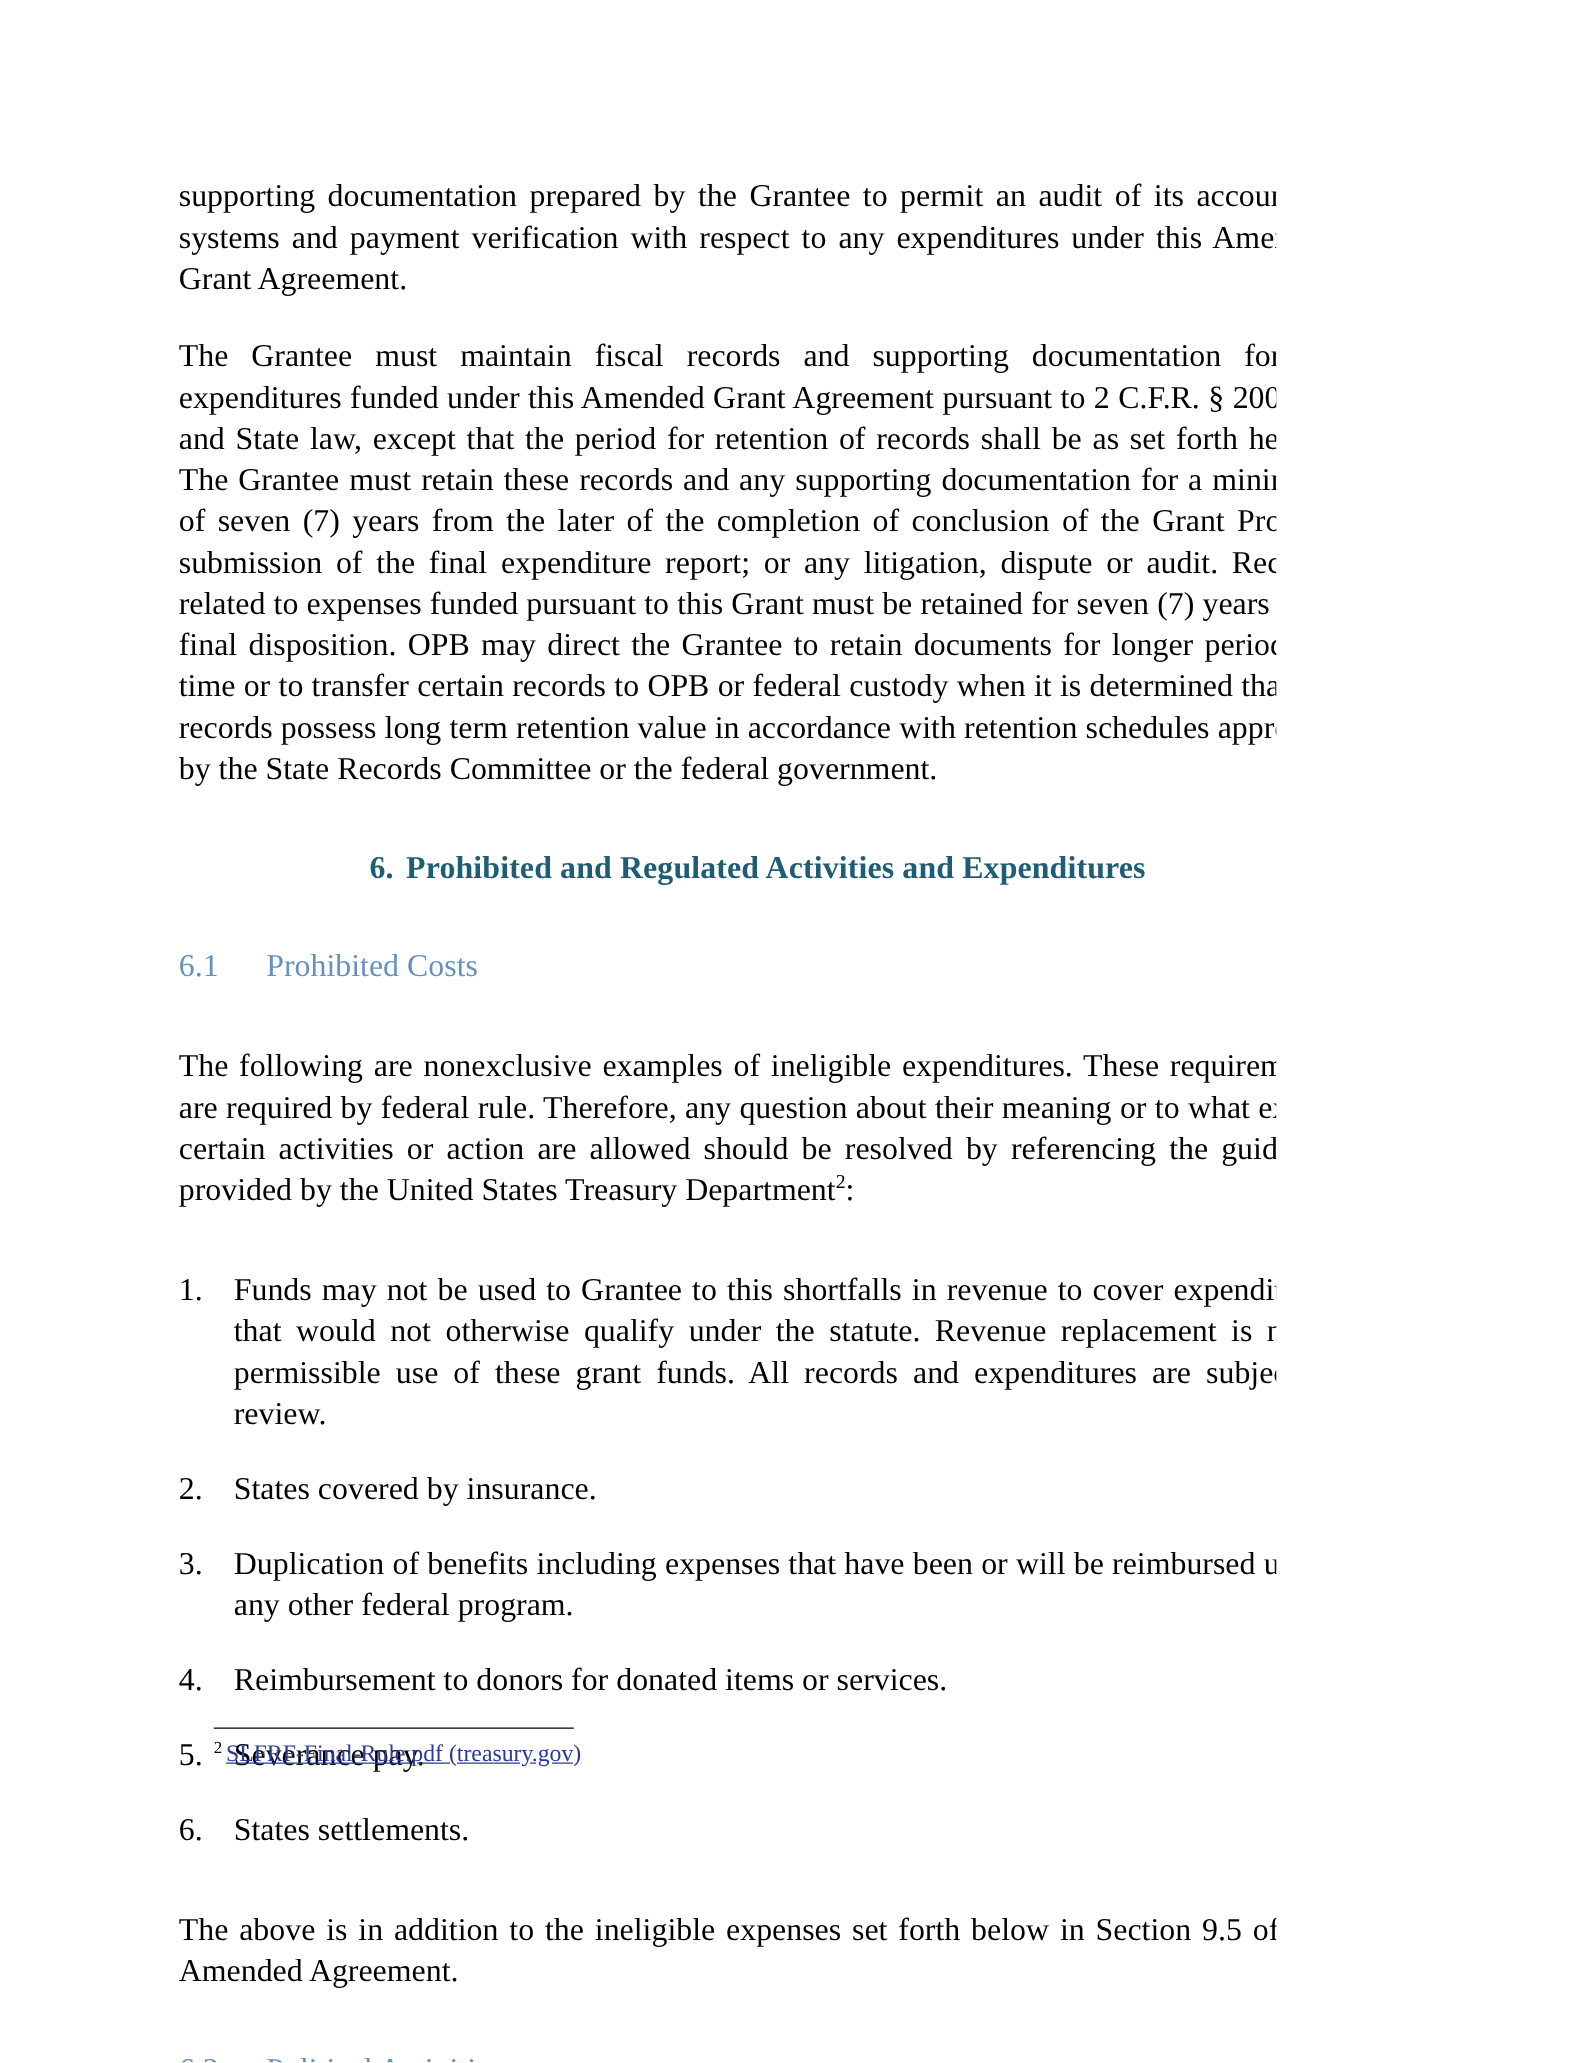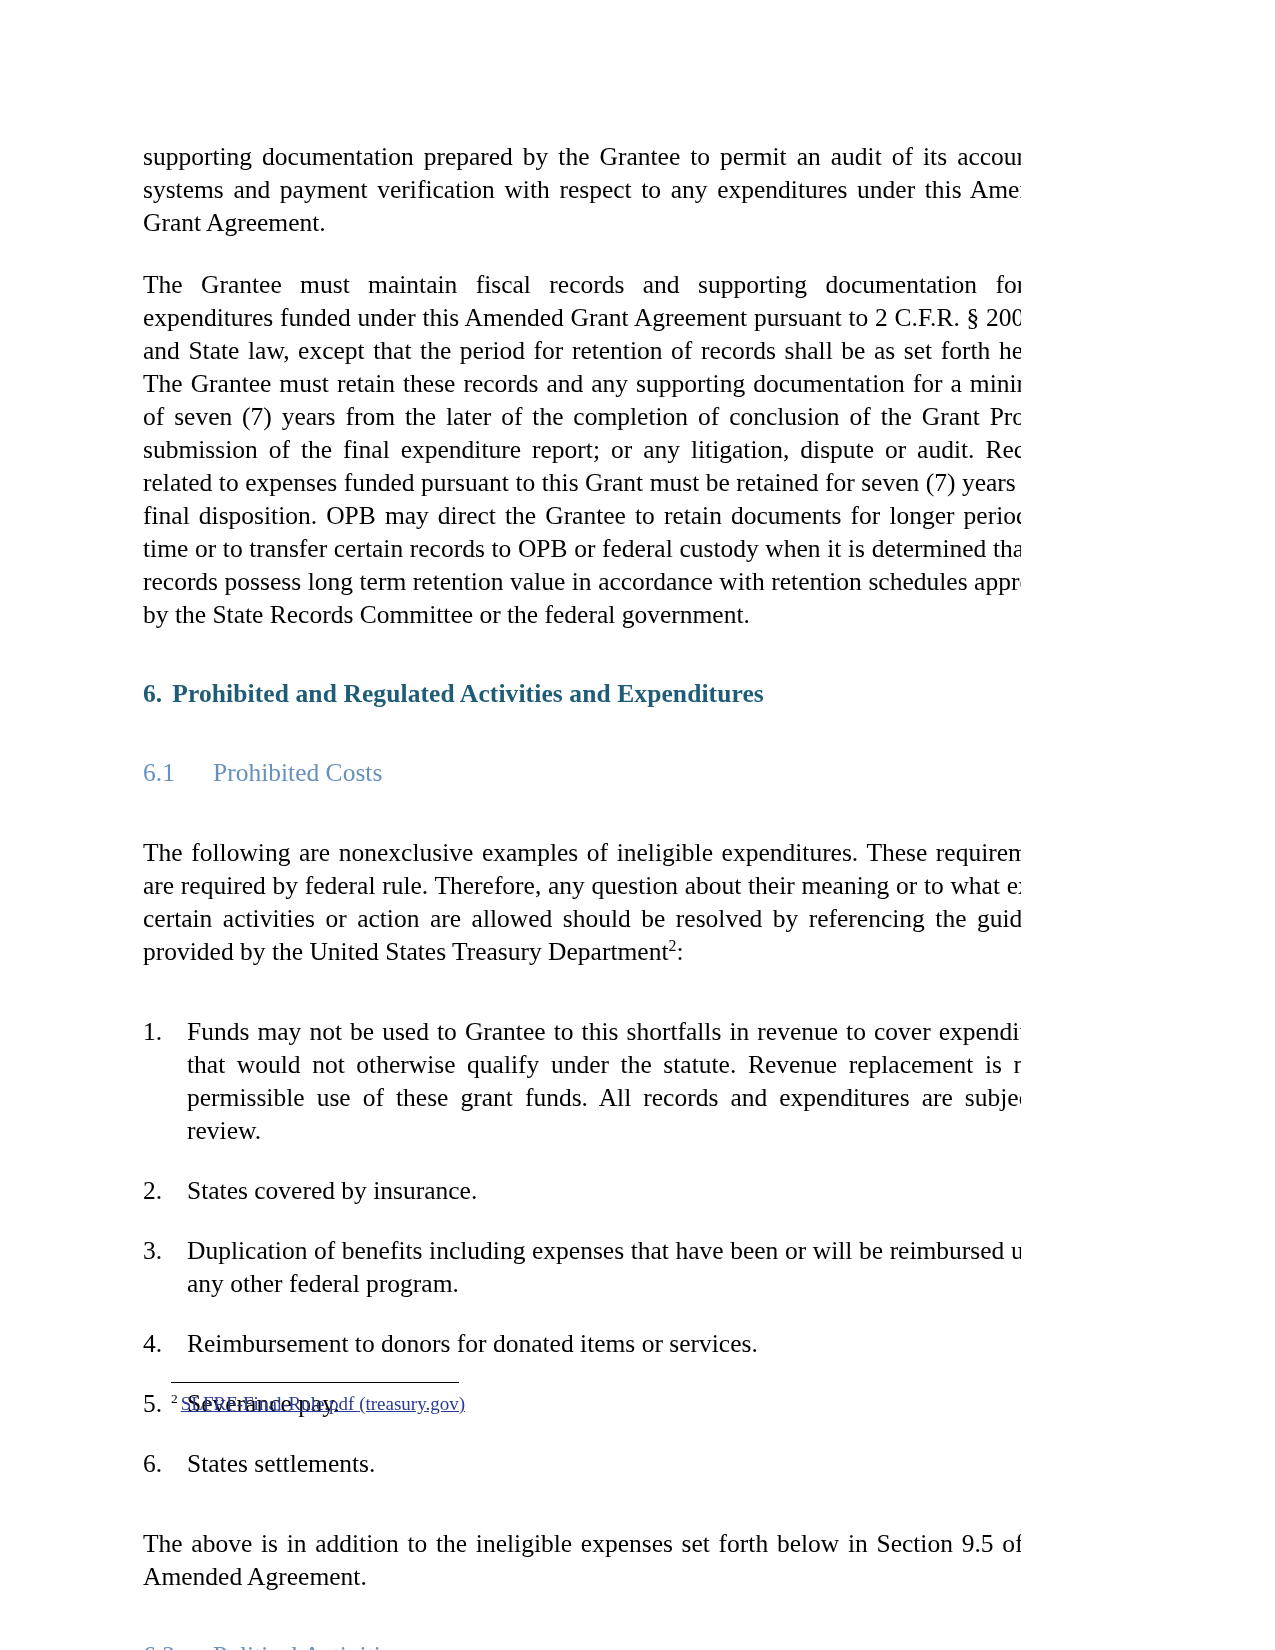--- a/index.html
+++ b/index.html
@@ -34,21 +34,21 @@
     color: #000000;
     hyphens: none;
   }
   .gap-para { height: 29px; }
   .gap-small { height: 18px; }
   h2.section-heading {
     margin: 0;
     font-size: 25.5px;
     font-weight: bold;
     color: #1f5c76;
-    text-align: left;
+    text-align: center;
     line-height: 1.25;
     letter-spacing: 0.1px;
   }
   h2.section-heading .num { margin-right: 10px; }
   h3.sub-heading {
     margin: 0;
     font-size: 25.5px;
     font-weight: normal;
     color: #6690bd;
     line-height: 1.25;

